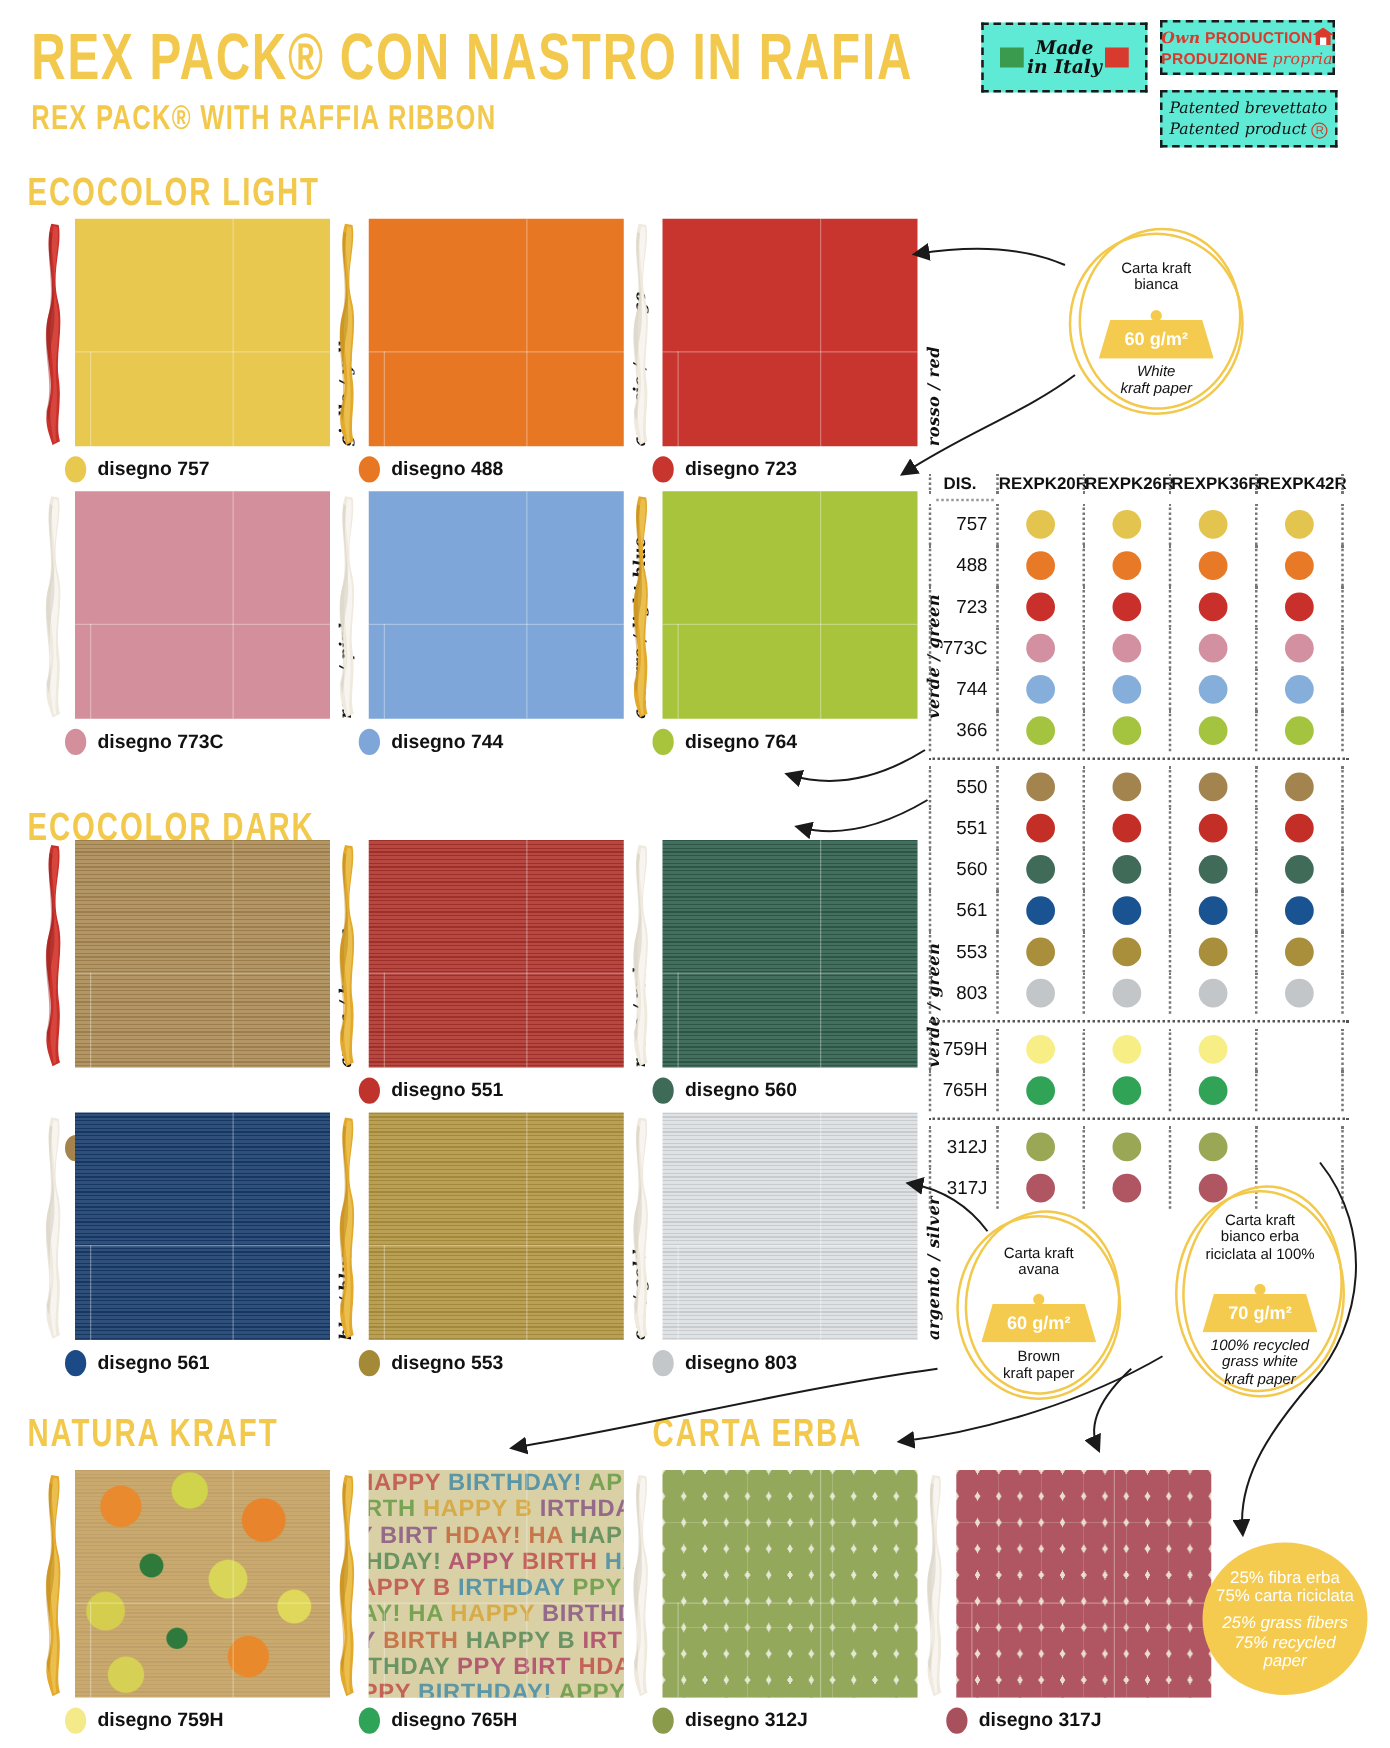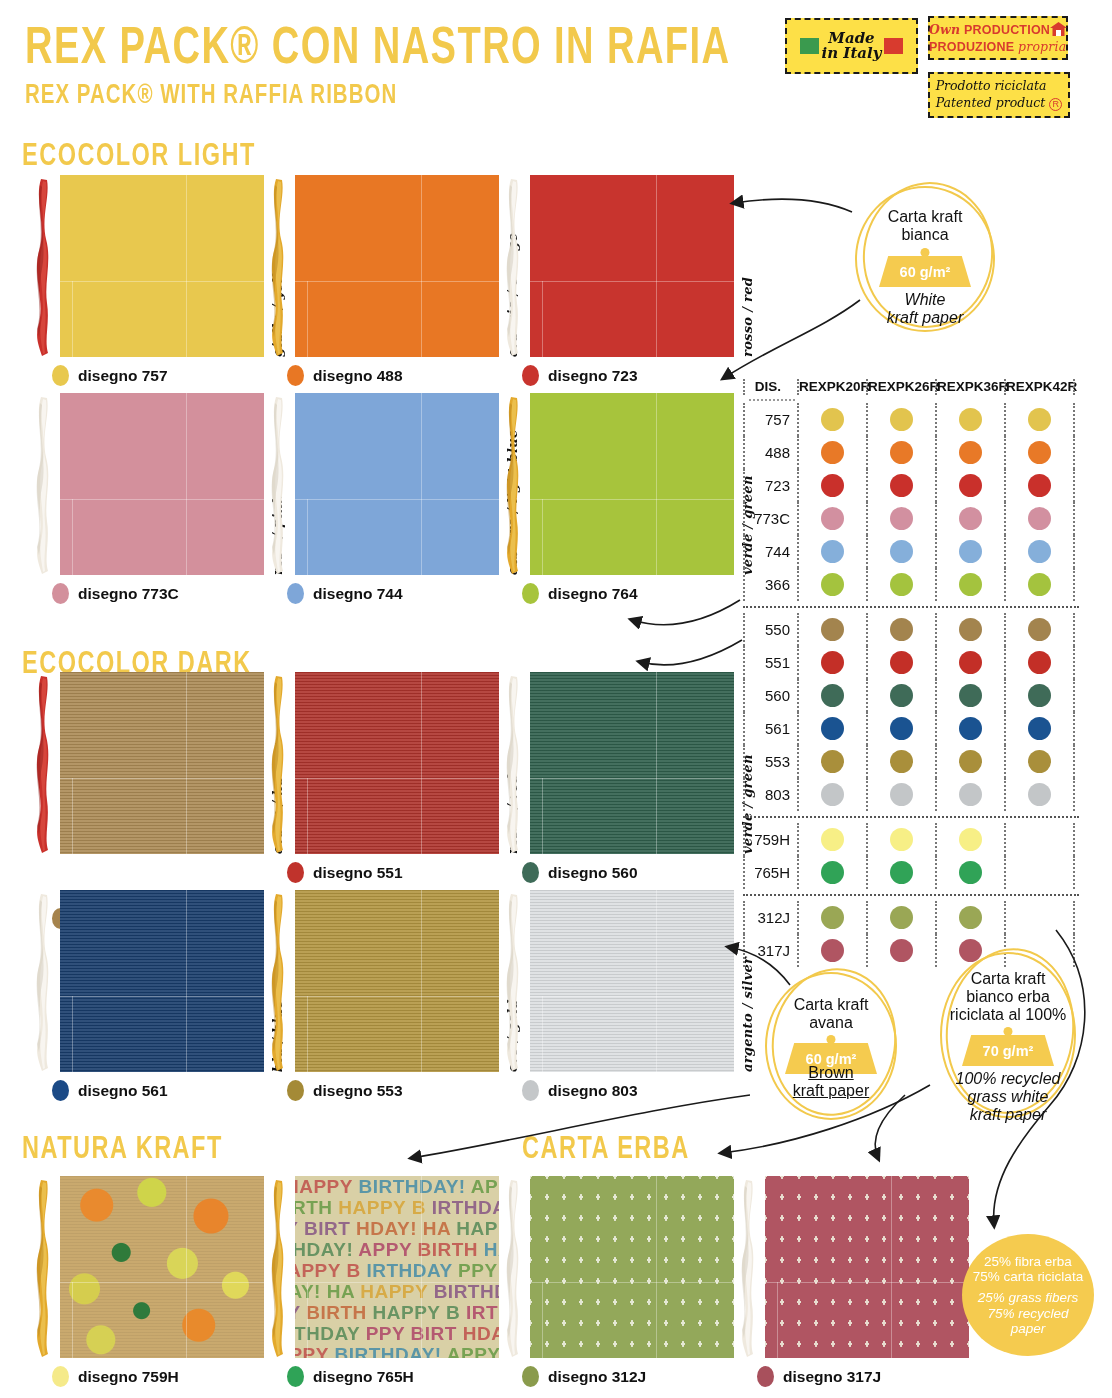--- a/index.html
+++ b/index.html
@@ -42,21 +42,21 @@
   }
   #sec-light { left: 22px; top: 136px; }
   #sec-dark  { left: 22px; top: 644px; }
   #sec-natura{ left: 22px; top: 1129px; }
   #sec-erba  { left: 522px; top: 1129px; }
 
   
   .stamp {
     position: absolute;
     border: 2px dashed #1a1a1a;
-    background: #fde047;
+    background: #5eead4;
     display: flex; align-items: center; justify-content: center;
   }
   #stamp-italy { left: 785px; top: 18px; width: 133px; height: 56px; gap: 3px; }
   #stamp-prod  { left: 928px; top: 16px; width: 140px; height: 44px; }
   #stamp-pat   { left: 928px; top: 72px; width: 142px; height: 46px; }
 
   .italy-flag-g, .italy-flag-r {
     width: 19px; height: 16px; display: inline-block;
   }
   .italy-flag-g { background: #3a9a4e; }
@@ -161,21 +161,21 @@
   .bubble-ring {
     position: absolute; left: 0; top: 0;
     border: 2.5px solid #f2c94c; border-radius: 50%;
   }
   .bubble-ring2 {
     position: absolute;
     border: 2.5px solid #f2c94c; border-radius: 50%;
   }
   .bub-txt-top, .bub-txt-bot {
     position: absolute; width: 100%; text-align: center;
-    font-size: 16px; color: #111; line-height: 1.12;
+    font-size: 12px; color: #111; line-height: 1.12;
   }
   .bub-ital { font-style: italic; }
   .weight-tag {
     position: absolute; left: 50%; transform: translateX(-50%);
     width: 92px; height: 31px;
     background: #f5cb4f;
     clip-path: polygon(10% 0%, 90% 0%, 100% 100%, 0% 100%);
     color: #fff; font-size: 14.5px; font-weight: bold;
     display: flex; align-items: center; justify-content: center;
   }
@@ -221,21 +221,21 @@
           </svg></span>
     </div>
     <div class="prod-line2">
       <span>PRODUZIONE</span> <em>propria</em>
     </div>
   </div>
 </div>
 
 <div class="stamp" id="stamp-pat">
   <div class="pat-text">
-    <div>Prodotto riciclata</div>
+    <div>Patented brevettato</div>
     <div><span>Patented product</span> <span class="reg-circle">R</span></div>
   </div>
 </div>
 
 <div class="section-head" id="sec-light">ECOCOLOR LIGHT</div>
 <div class="section-head" id="sec-dark">ECOCOLOR DARK</div>
 <div class="section-head" id="sec-natura">NATURA KRAFT</div>
 <div class="section-head" id="sec-erba">CARTA ERBA</div>
 
 <div id="swatch-grid">
@@ -825,21 +825,21 @@
   <div class="weight-tag" style="top:70px;">60 g/m²</div>
   <div class="bub-txt-bot" style="top:105px;font-style:italic;">White<br>kraft paper</div>
 </div>
 
 <div class="bubble" id="bub-brown" style="left:765px; top:972px; width:132px; height:148px;">
   <div class="bubble-ring" style="width:132px; height:148px;"></div>
   <div class="bubble-ring2" style="left:7px; top:-4px; width:124px; height:148px; transform:rotate(8deg);"></div>
   <div class="bub-txt-top" style="top:24px;">Carta kraft<br>avana</div>
   <div class="weight-knob" style="top:63px;"></div>
   <div class="weight-tag" style="top:71px;">60 g/m²</div>
-  <div class="bub-txt-bot" style="top:92px;text-decoration:underline;">Brown<br>kraft paper</div>
+  <div class="bub-txt-bot" style="top:107px;">Brown<br>kraft paper</div>
 </div>
 
 <div class="bubble" id="bub-grass" style="left:940px; top:952px; width:136px; height:166px;">
   <div class="bubble-ring" style="width:136px; height:166px;"></div>
   <div class="bubble-ring2" style="left:6px; top:-4px; width:128px; height:166px; transform:rotate(6deg);"></div>
   <div class="bub-txt-top" style="top:18px;">Carta kraft<br>bianco erba<br>riciclata al 100%</div>
   <div class="weight-knob" style="top:75px;"></div>
   <div class="weight-tag" style="top:83px;">70 g/m²</div>
   <div class="bub-txt-bot bub-ital" style="top:118px;">100% recycled<br>grass white<br>kraft paper</div>
 </div>

